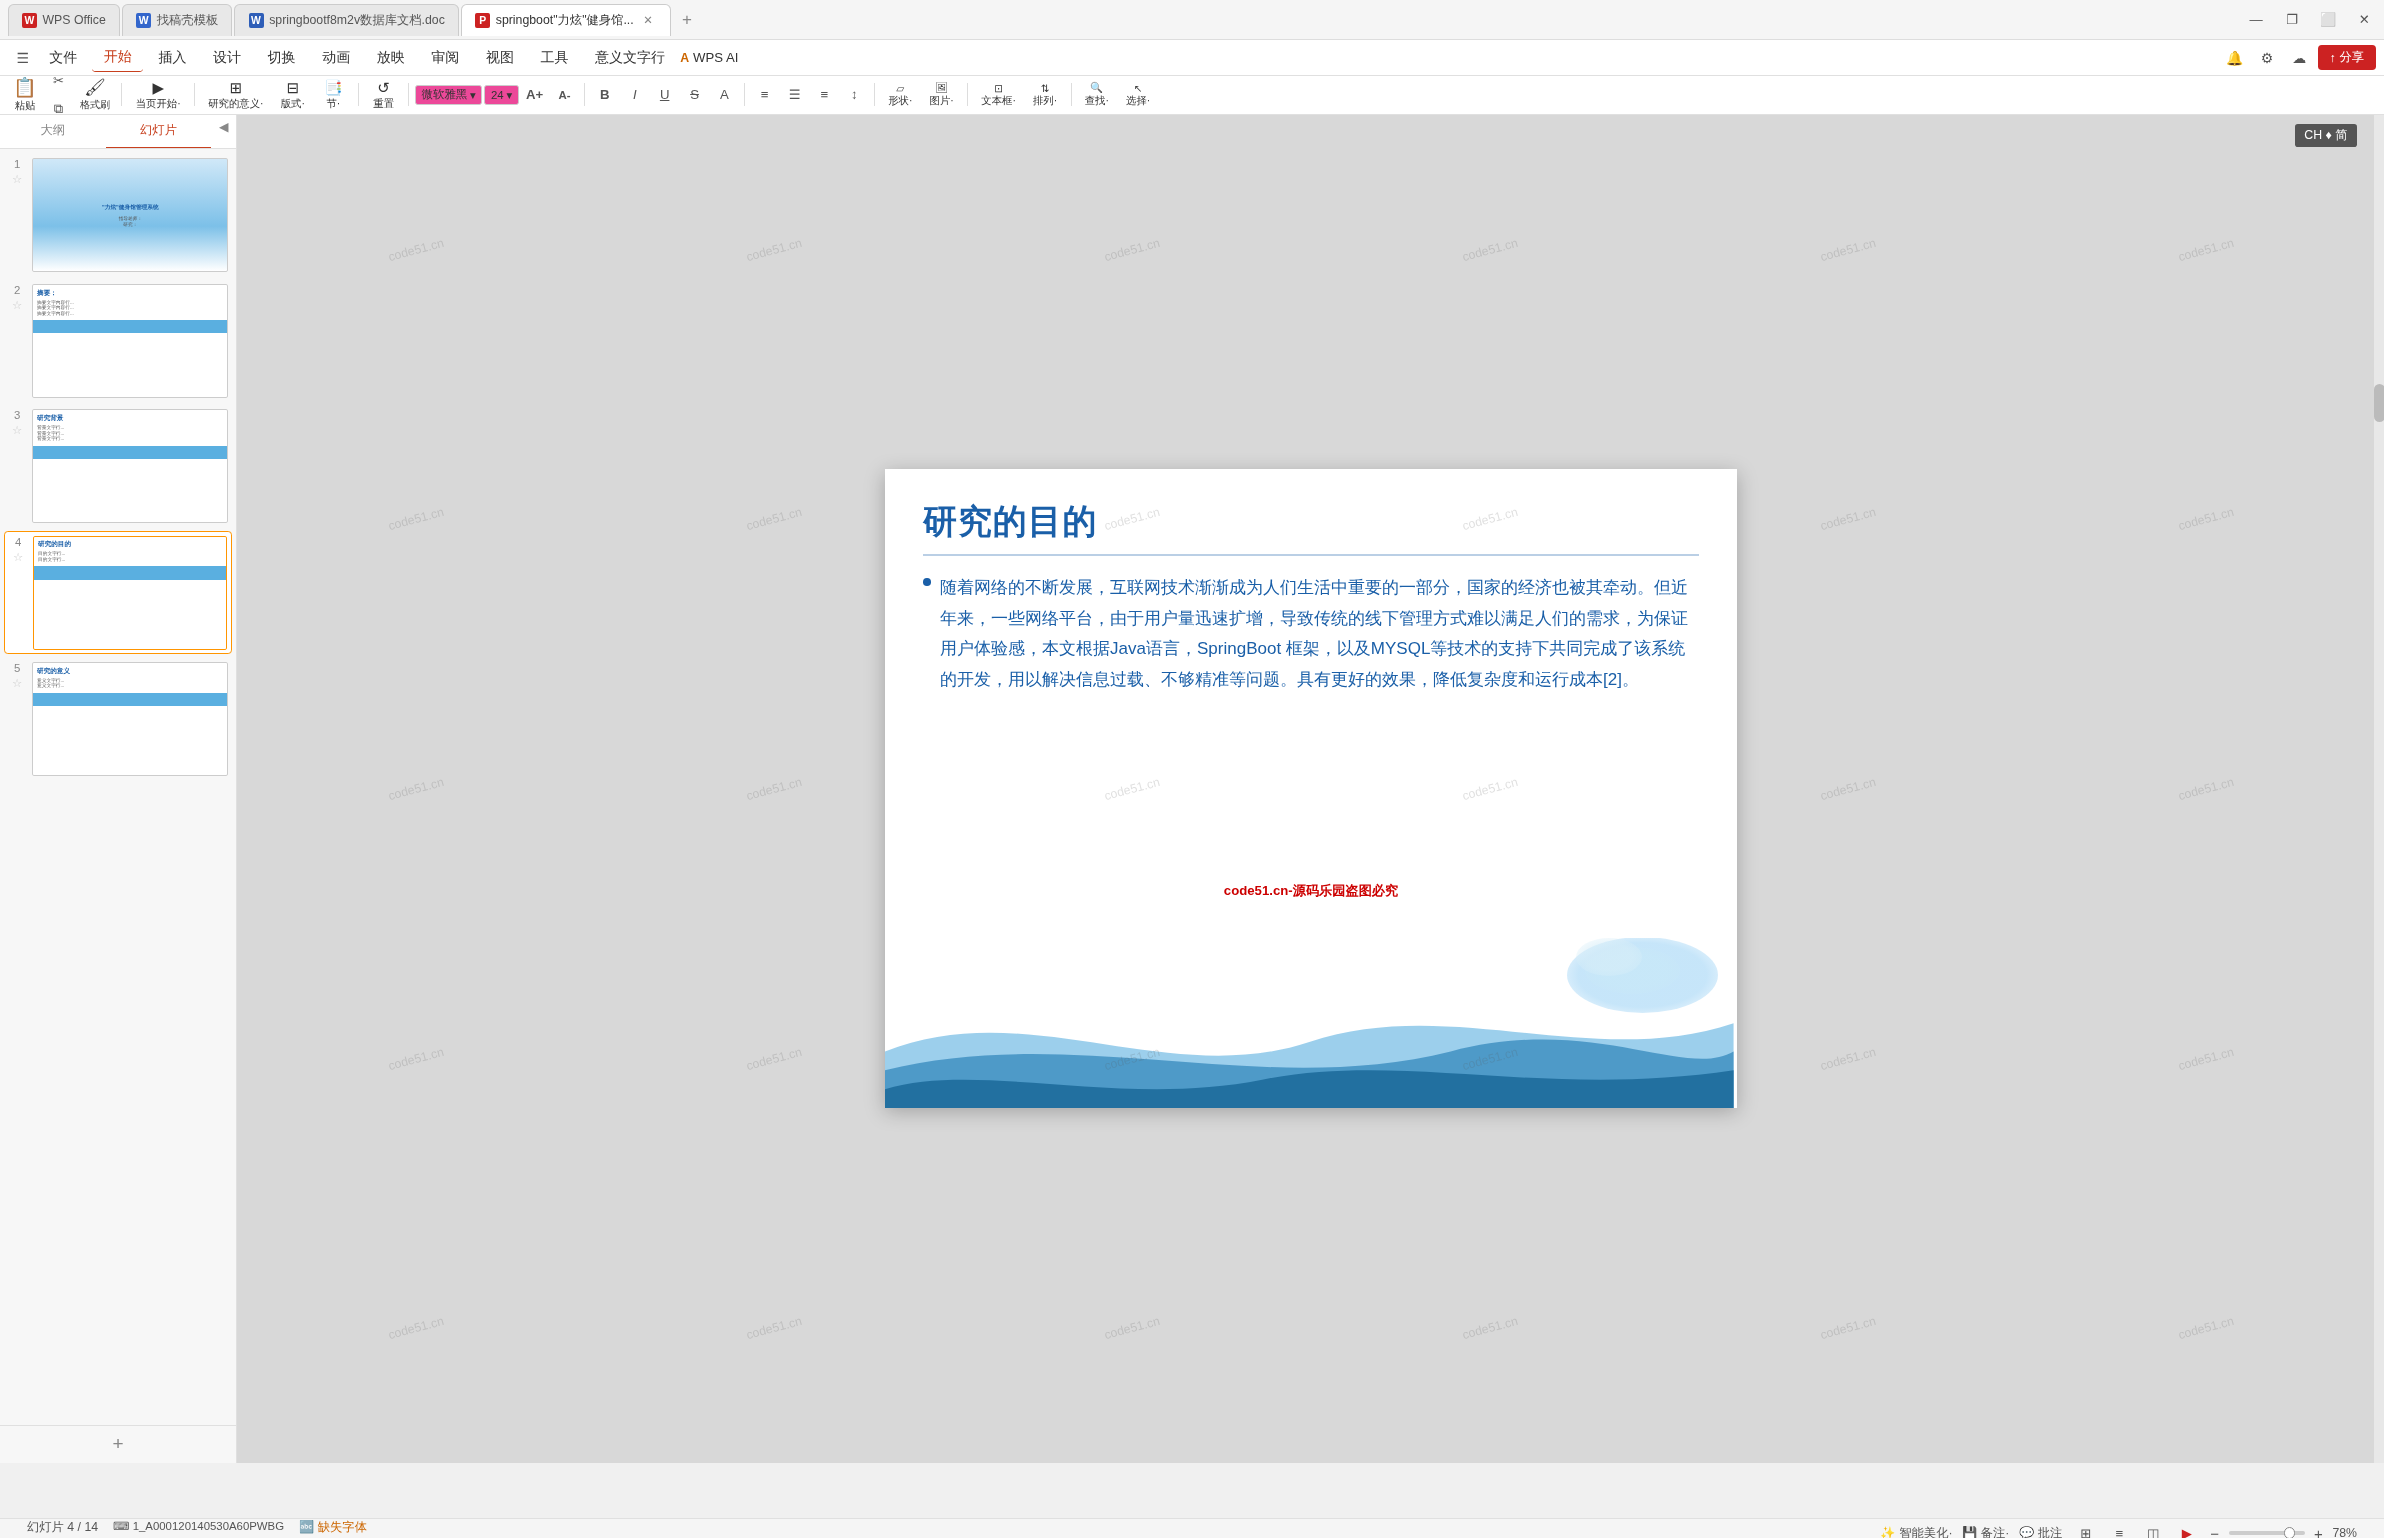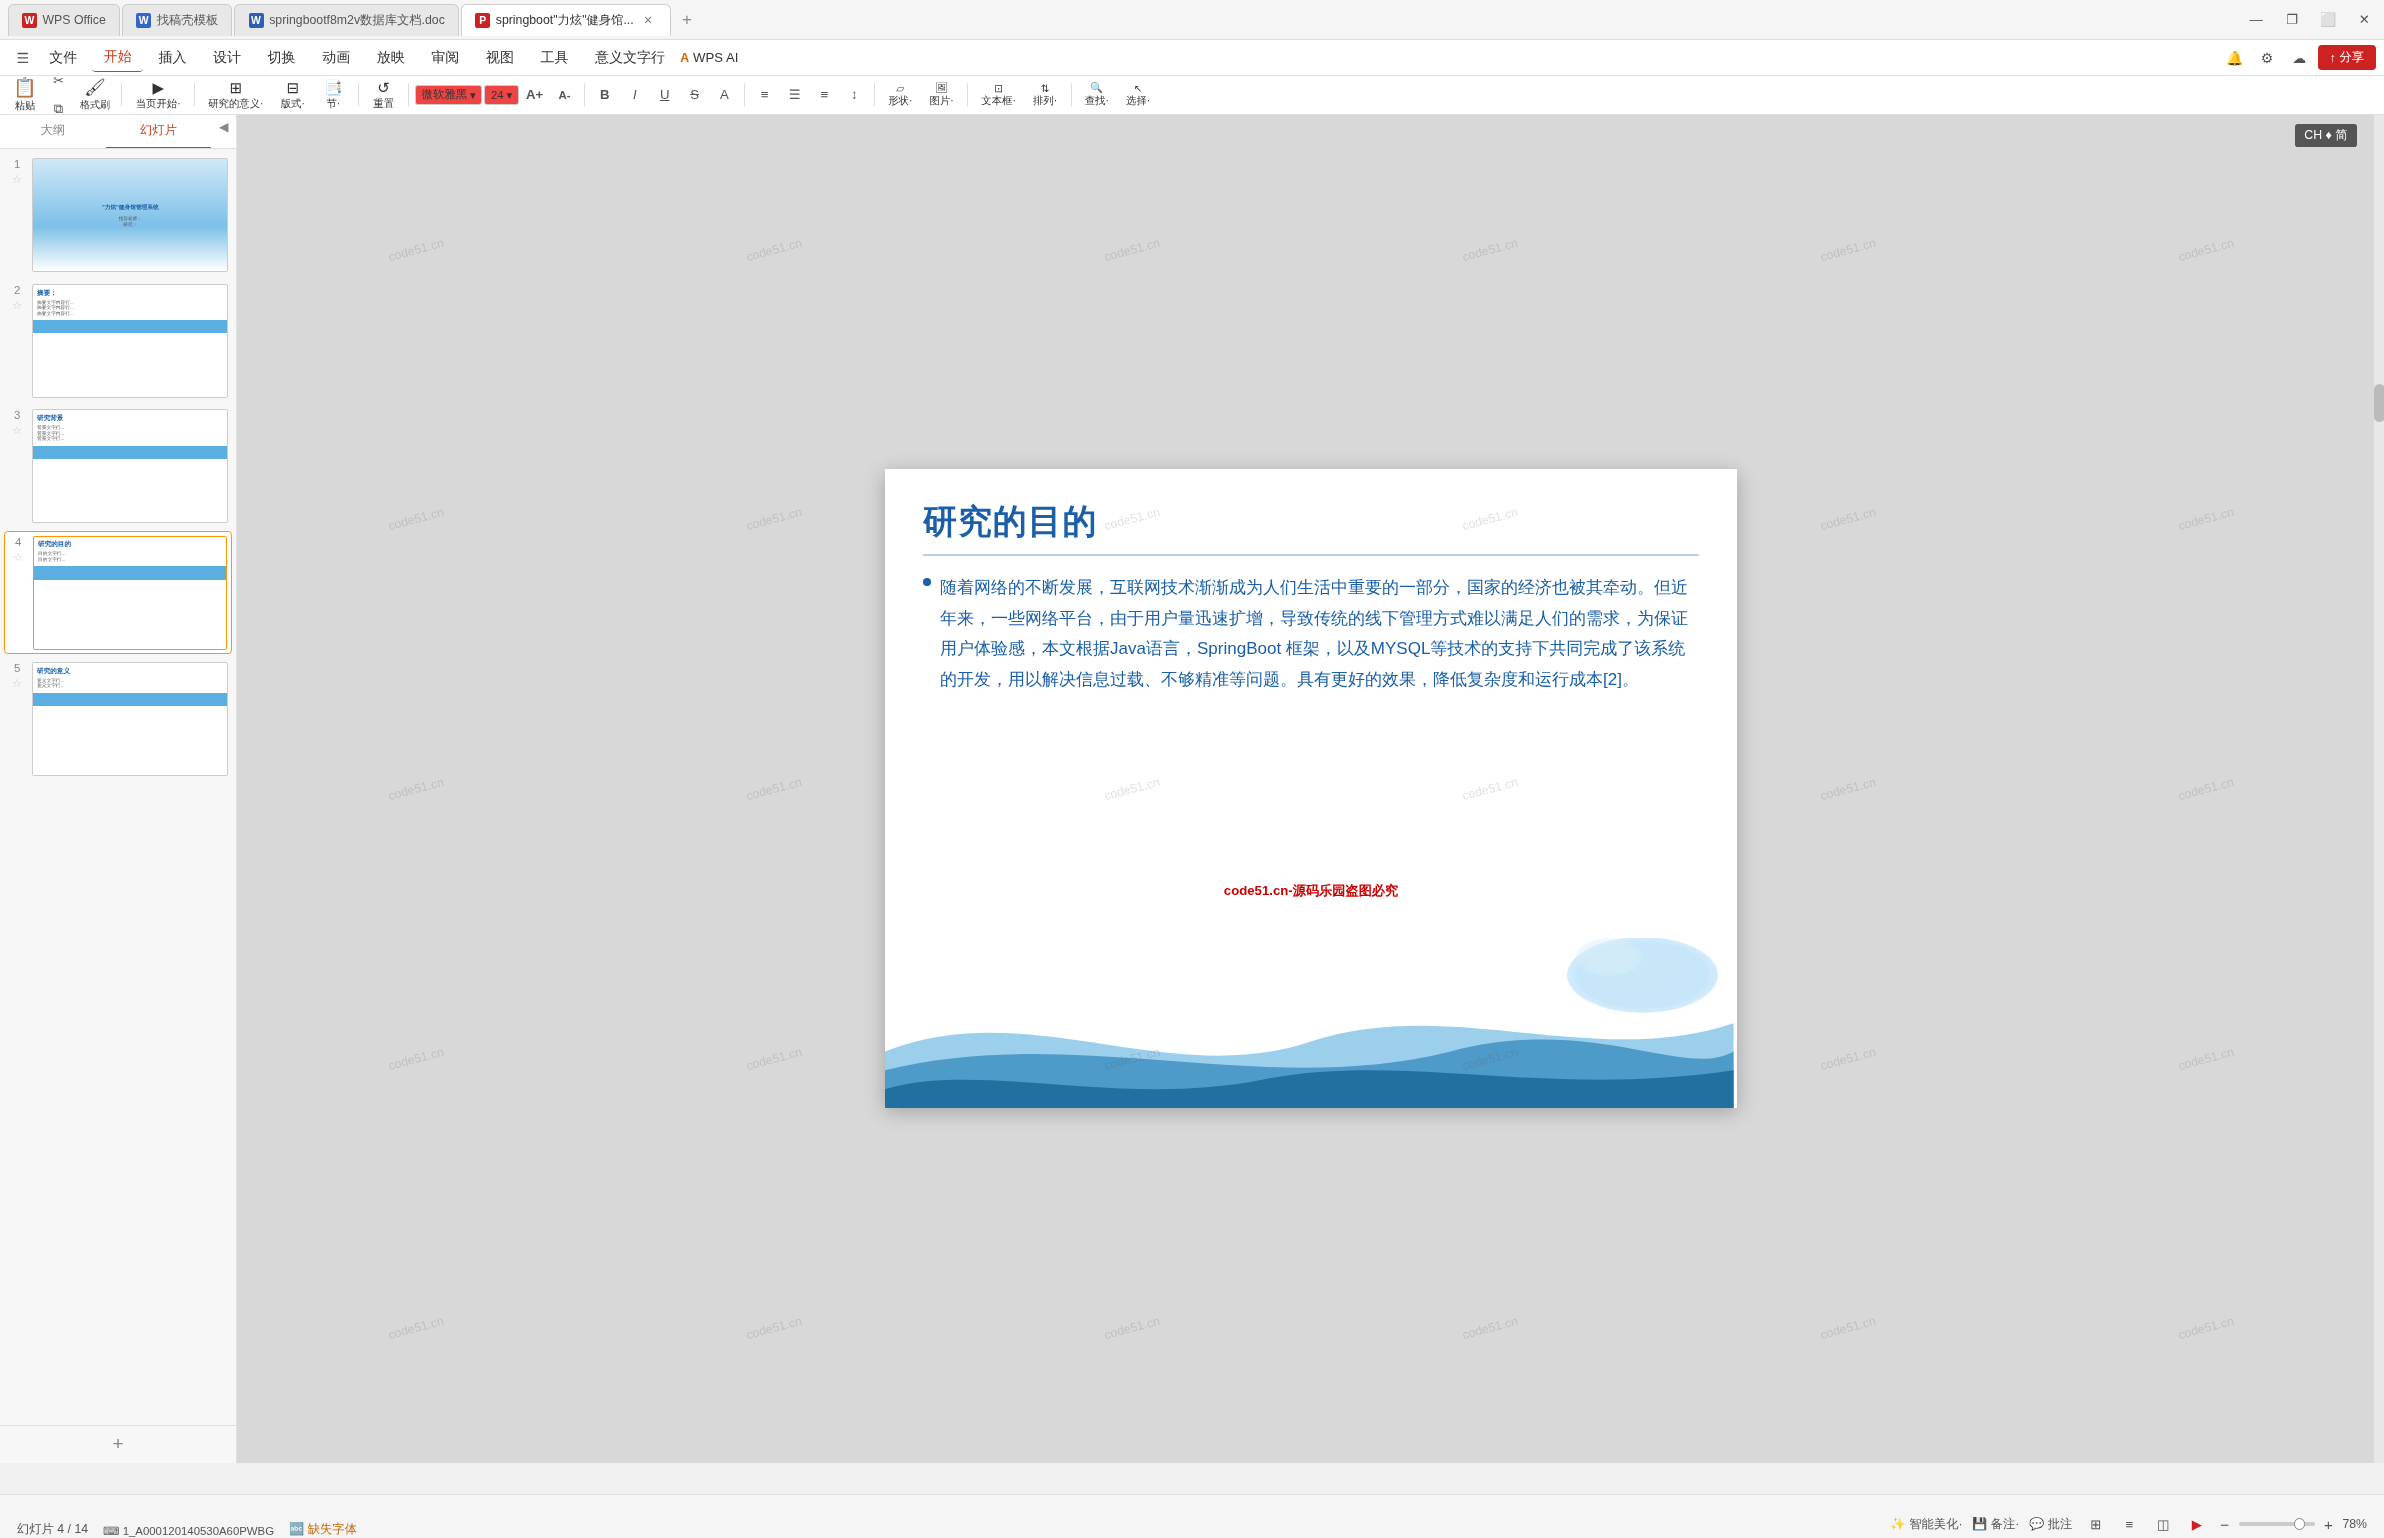--- a/index.html
+++ b/index.html
@@ -372,26 +372,26 @@
       font-size: 12.3px;
       color: #888;
     }
 
     
     .status-bar {
       position: fixed;
       bottom: 0;
       left: 0;
       right: 0;
-      height: 44px;
+      height: 20px;
       background: #f5f5f5;
       border-top: 0.9px solid #e0e0e0;
       display: flex;
-      align-items: flex-end;
-      padding: 0 17px;
+      align-items: flex-start;
+      padding: 0 27px;
       gap: 15px;
       font-size: 12.3px;
       color: #555;
       z-index: 100;
     }
     .status-right {
       margin-left: auto;
       display: flex;
       align-items: center;
       gap: 9.5px;
@@ -429,21 +429,21 @@
       width: 11.4px;
       height: 38px;
       background: #bbb;
       border-radius: 5.7px;
     }
     .tb-select {
       border: 0.9px solid #ccc;
       border-radius: 2.8px;
       padding: 1.9px 5.7px;
       font-size: 11.4px;
-      background: #ef4444;
+      background: #ec4899;
       cursor: pointer;
       display: flex;
       align-items: center;
       gap: 2.8px;
     }
 
     
     .th-title { font-weight: bold; color: #1a5fa8; font-size: 6.6px; margin-bottom: 1.9px; }
     .th-text { font-size: 4.7px; color: #555; line-height: 1.2; }
     .th-blue-bar { height: 13.2px; background: #5aafe0; margin-top: auto; }

